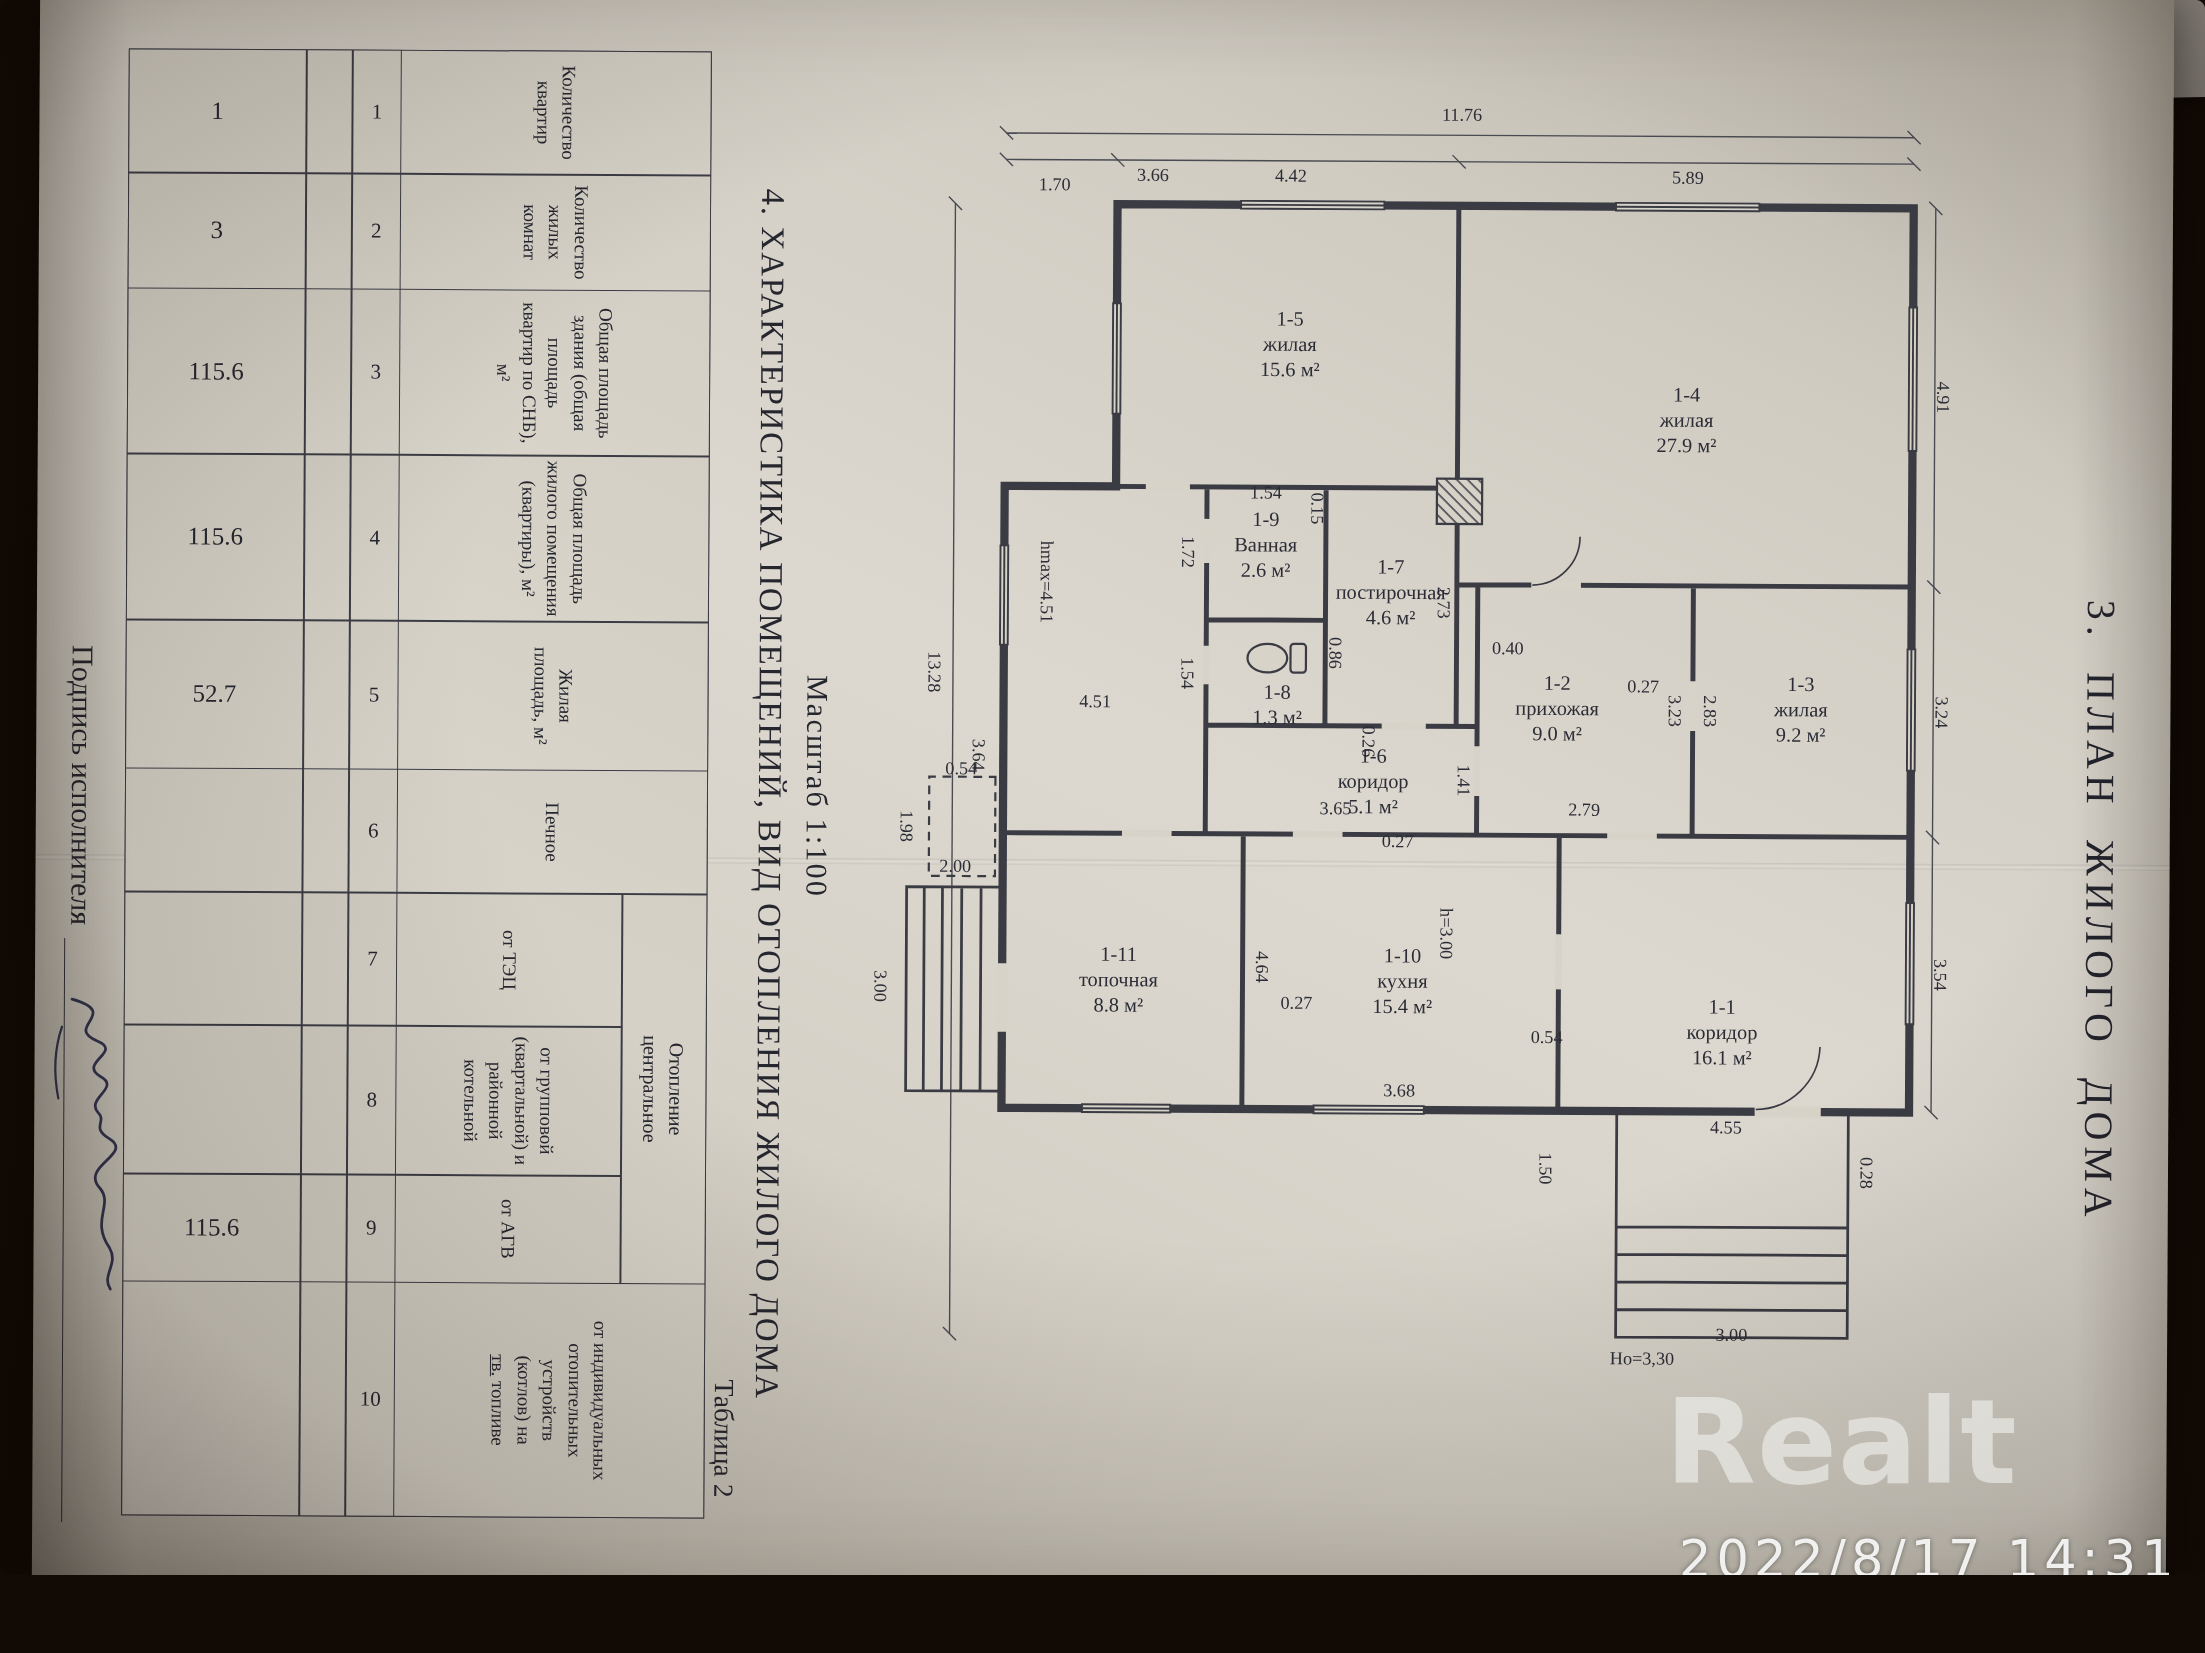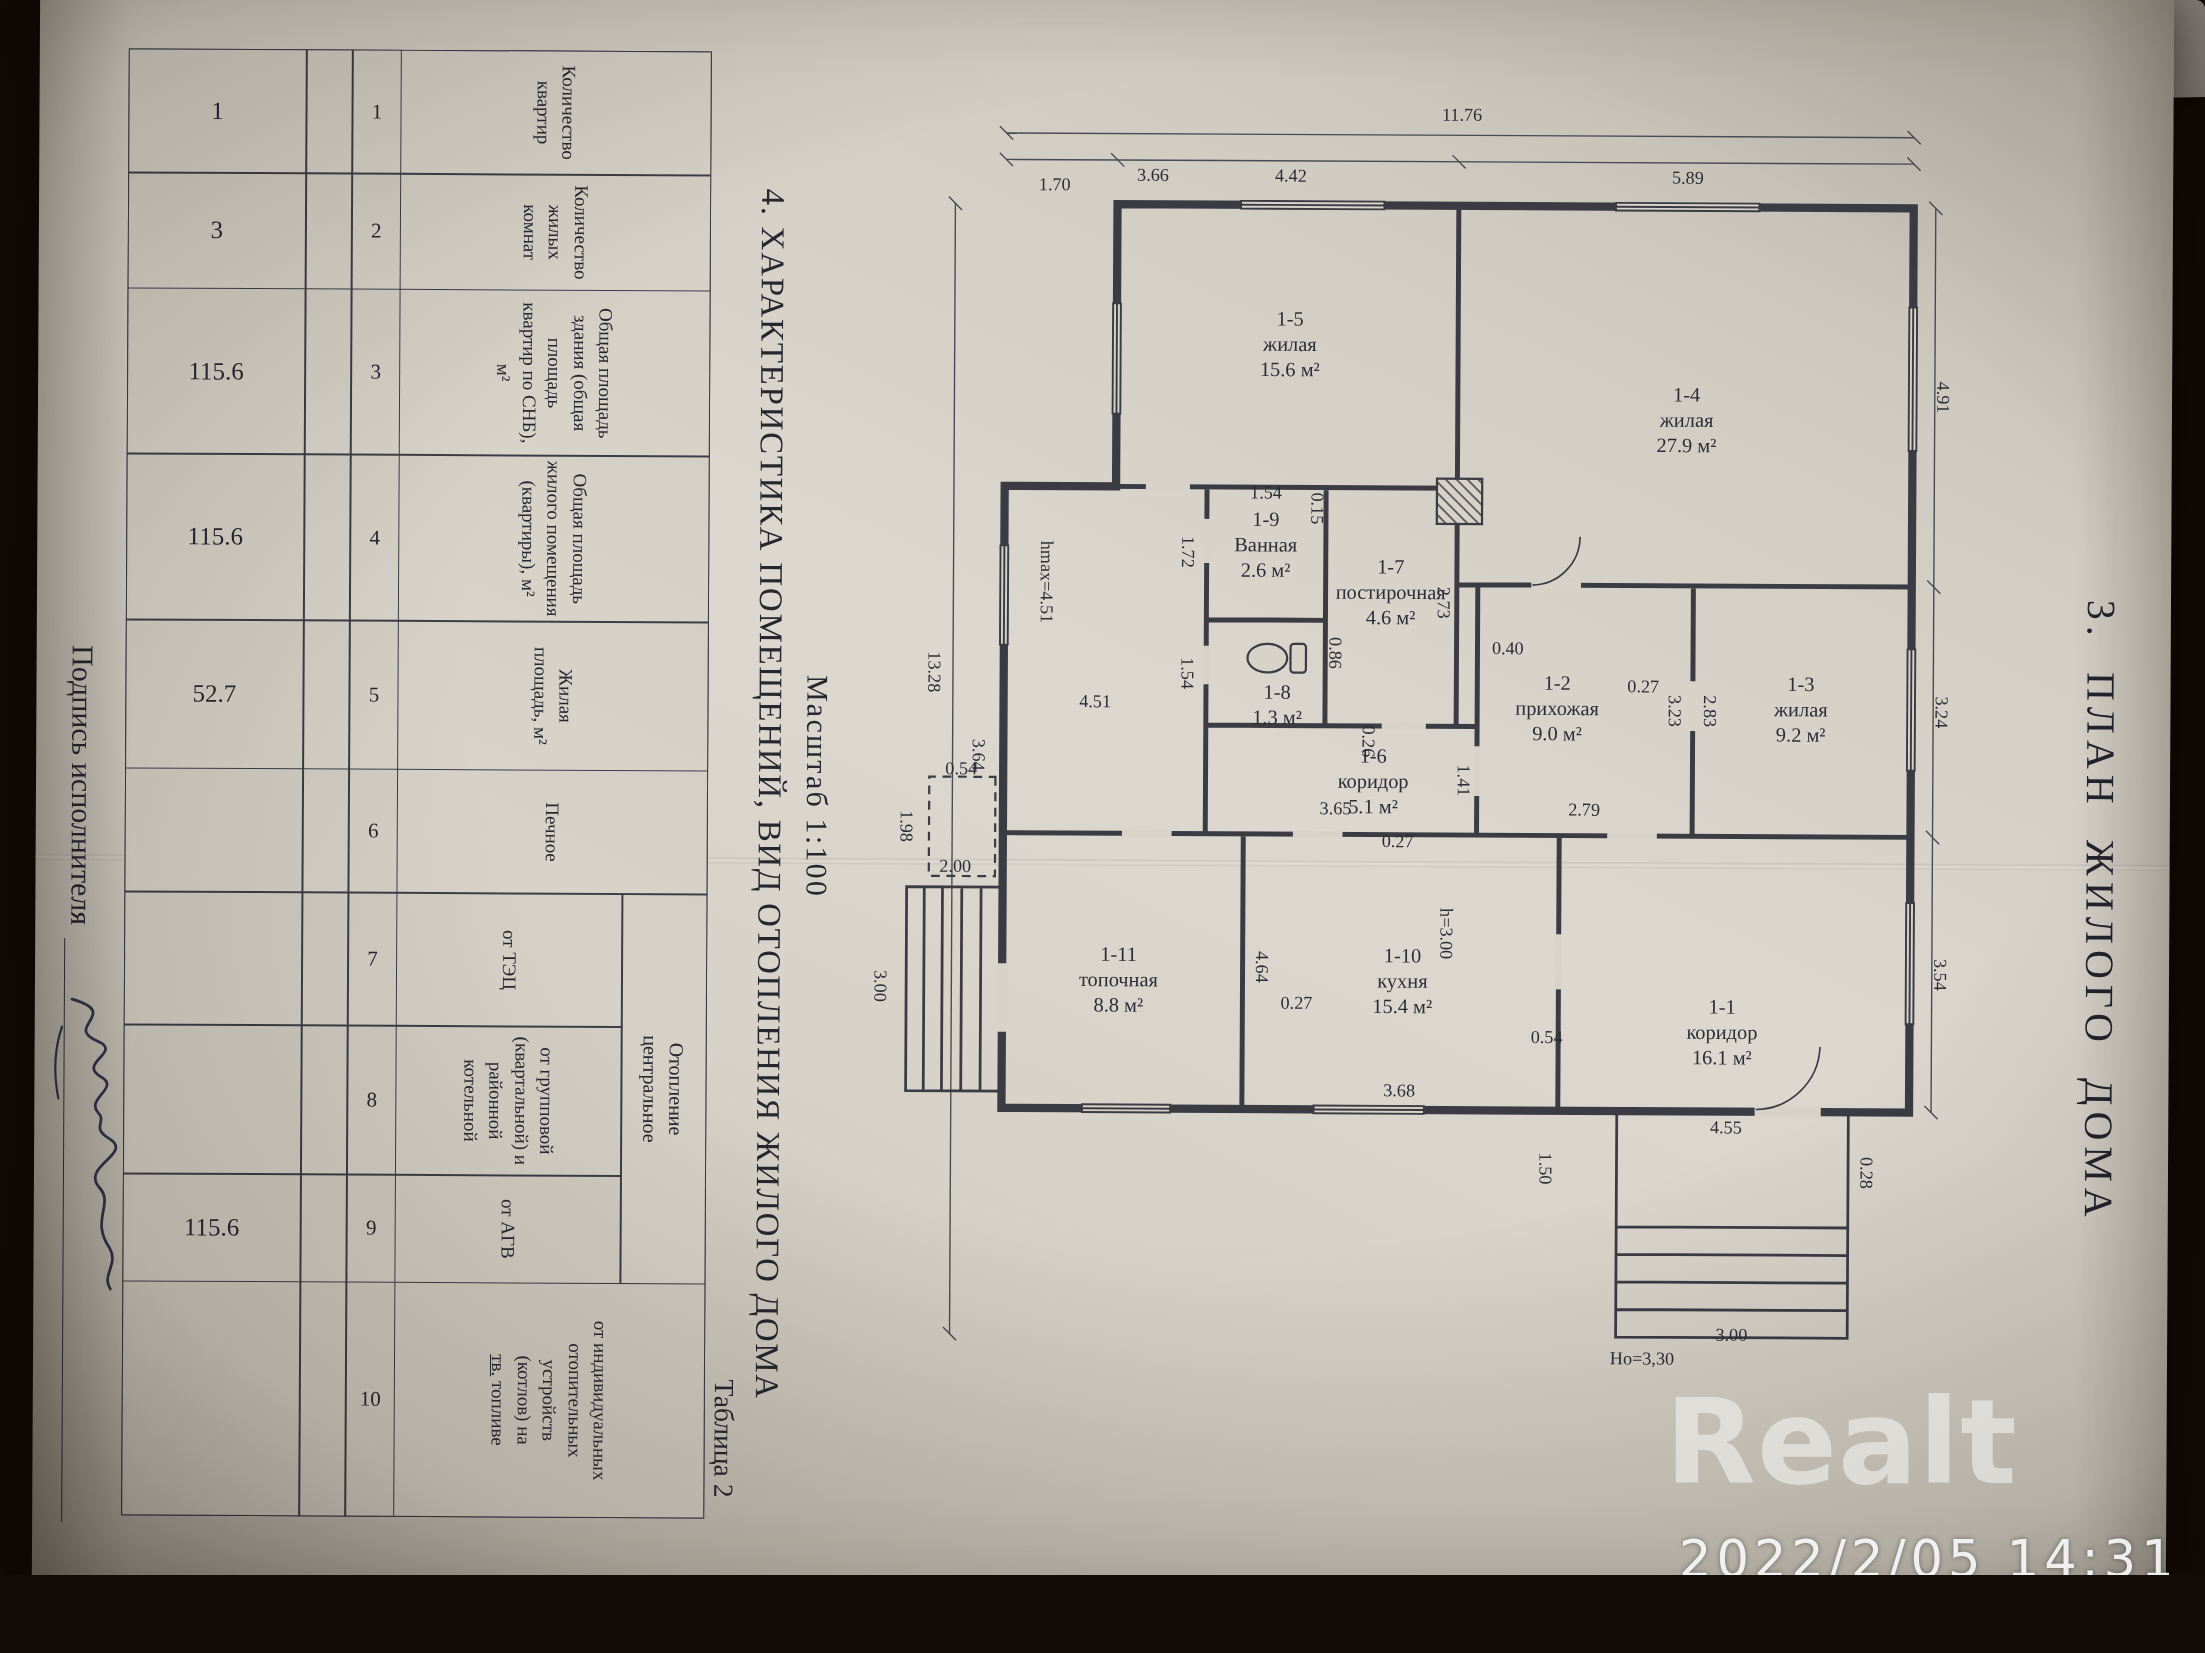--- a/index.html
+++ b/index.html
@@ -369,15 +369,15 @@
         <svg width="309" height="83" viewBox="0 0 560 150">
           <path d="M20,110 C45,20 70,125 95,65 C115,15 135,100 160,58 C180,20 200,85 225,62 C242,45 252,75 272,42 C300,-5 322,95 362,58 C392,32 420,75 470,40 C500,22 520,55 545,38" fill="none" stroke="#343452" stroke-width="5" stroke-linecap="round"></path>
           <path d="M70,128 q60,20 130,6" fill="none" stroke="#343452" stroke-width="4" stroke-linecap="round"></path>
         </svg>
       </span>
     </div>
   </div>
 
   <div class="shade"></div>
   <div class="watermark">Realt</div>
-  <div class="timestamp">2022/2/05  14:31</div>
+  <div class="timestamp">2022/8/17  14:31</div>
 </div>
 
 
 </body></html>

